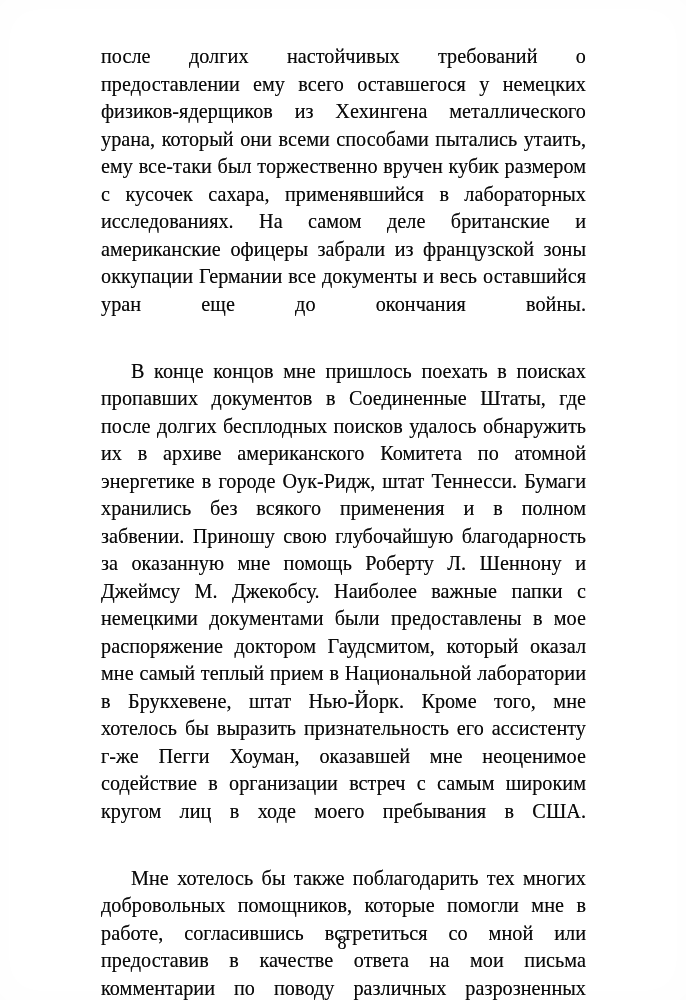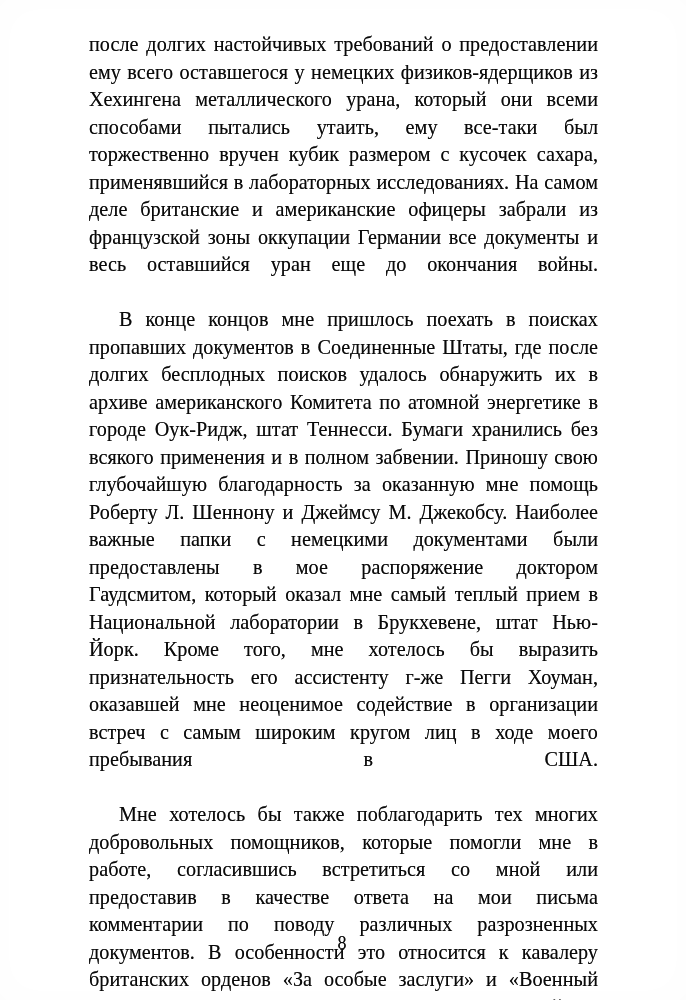--- a/index.html
+++ b/index.html
@@ -21,21 +21,21 @@
   }
 
   .text-block {
     position: absolute;
     left: 89px;
     top: 31px;
     width: 509px;
   }
 
   .para {
-    margin: 0;
+    margin: 12px;
     font-family: "Liberation Serif", "DejaVu Serif", serif;
     font-size: 20.2px;
     line-height: 27.5px;
     color: #0a0a0a;
     text-align: justify;
     text-justify: inter-word;
     -webkit-hyphens: none;
     hyphens: none;
     word-spacing: 0.01em;
     letter-spacing: 0.002em;

